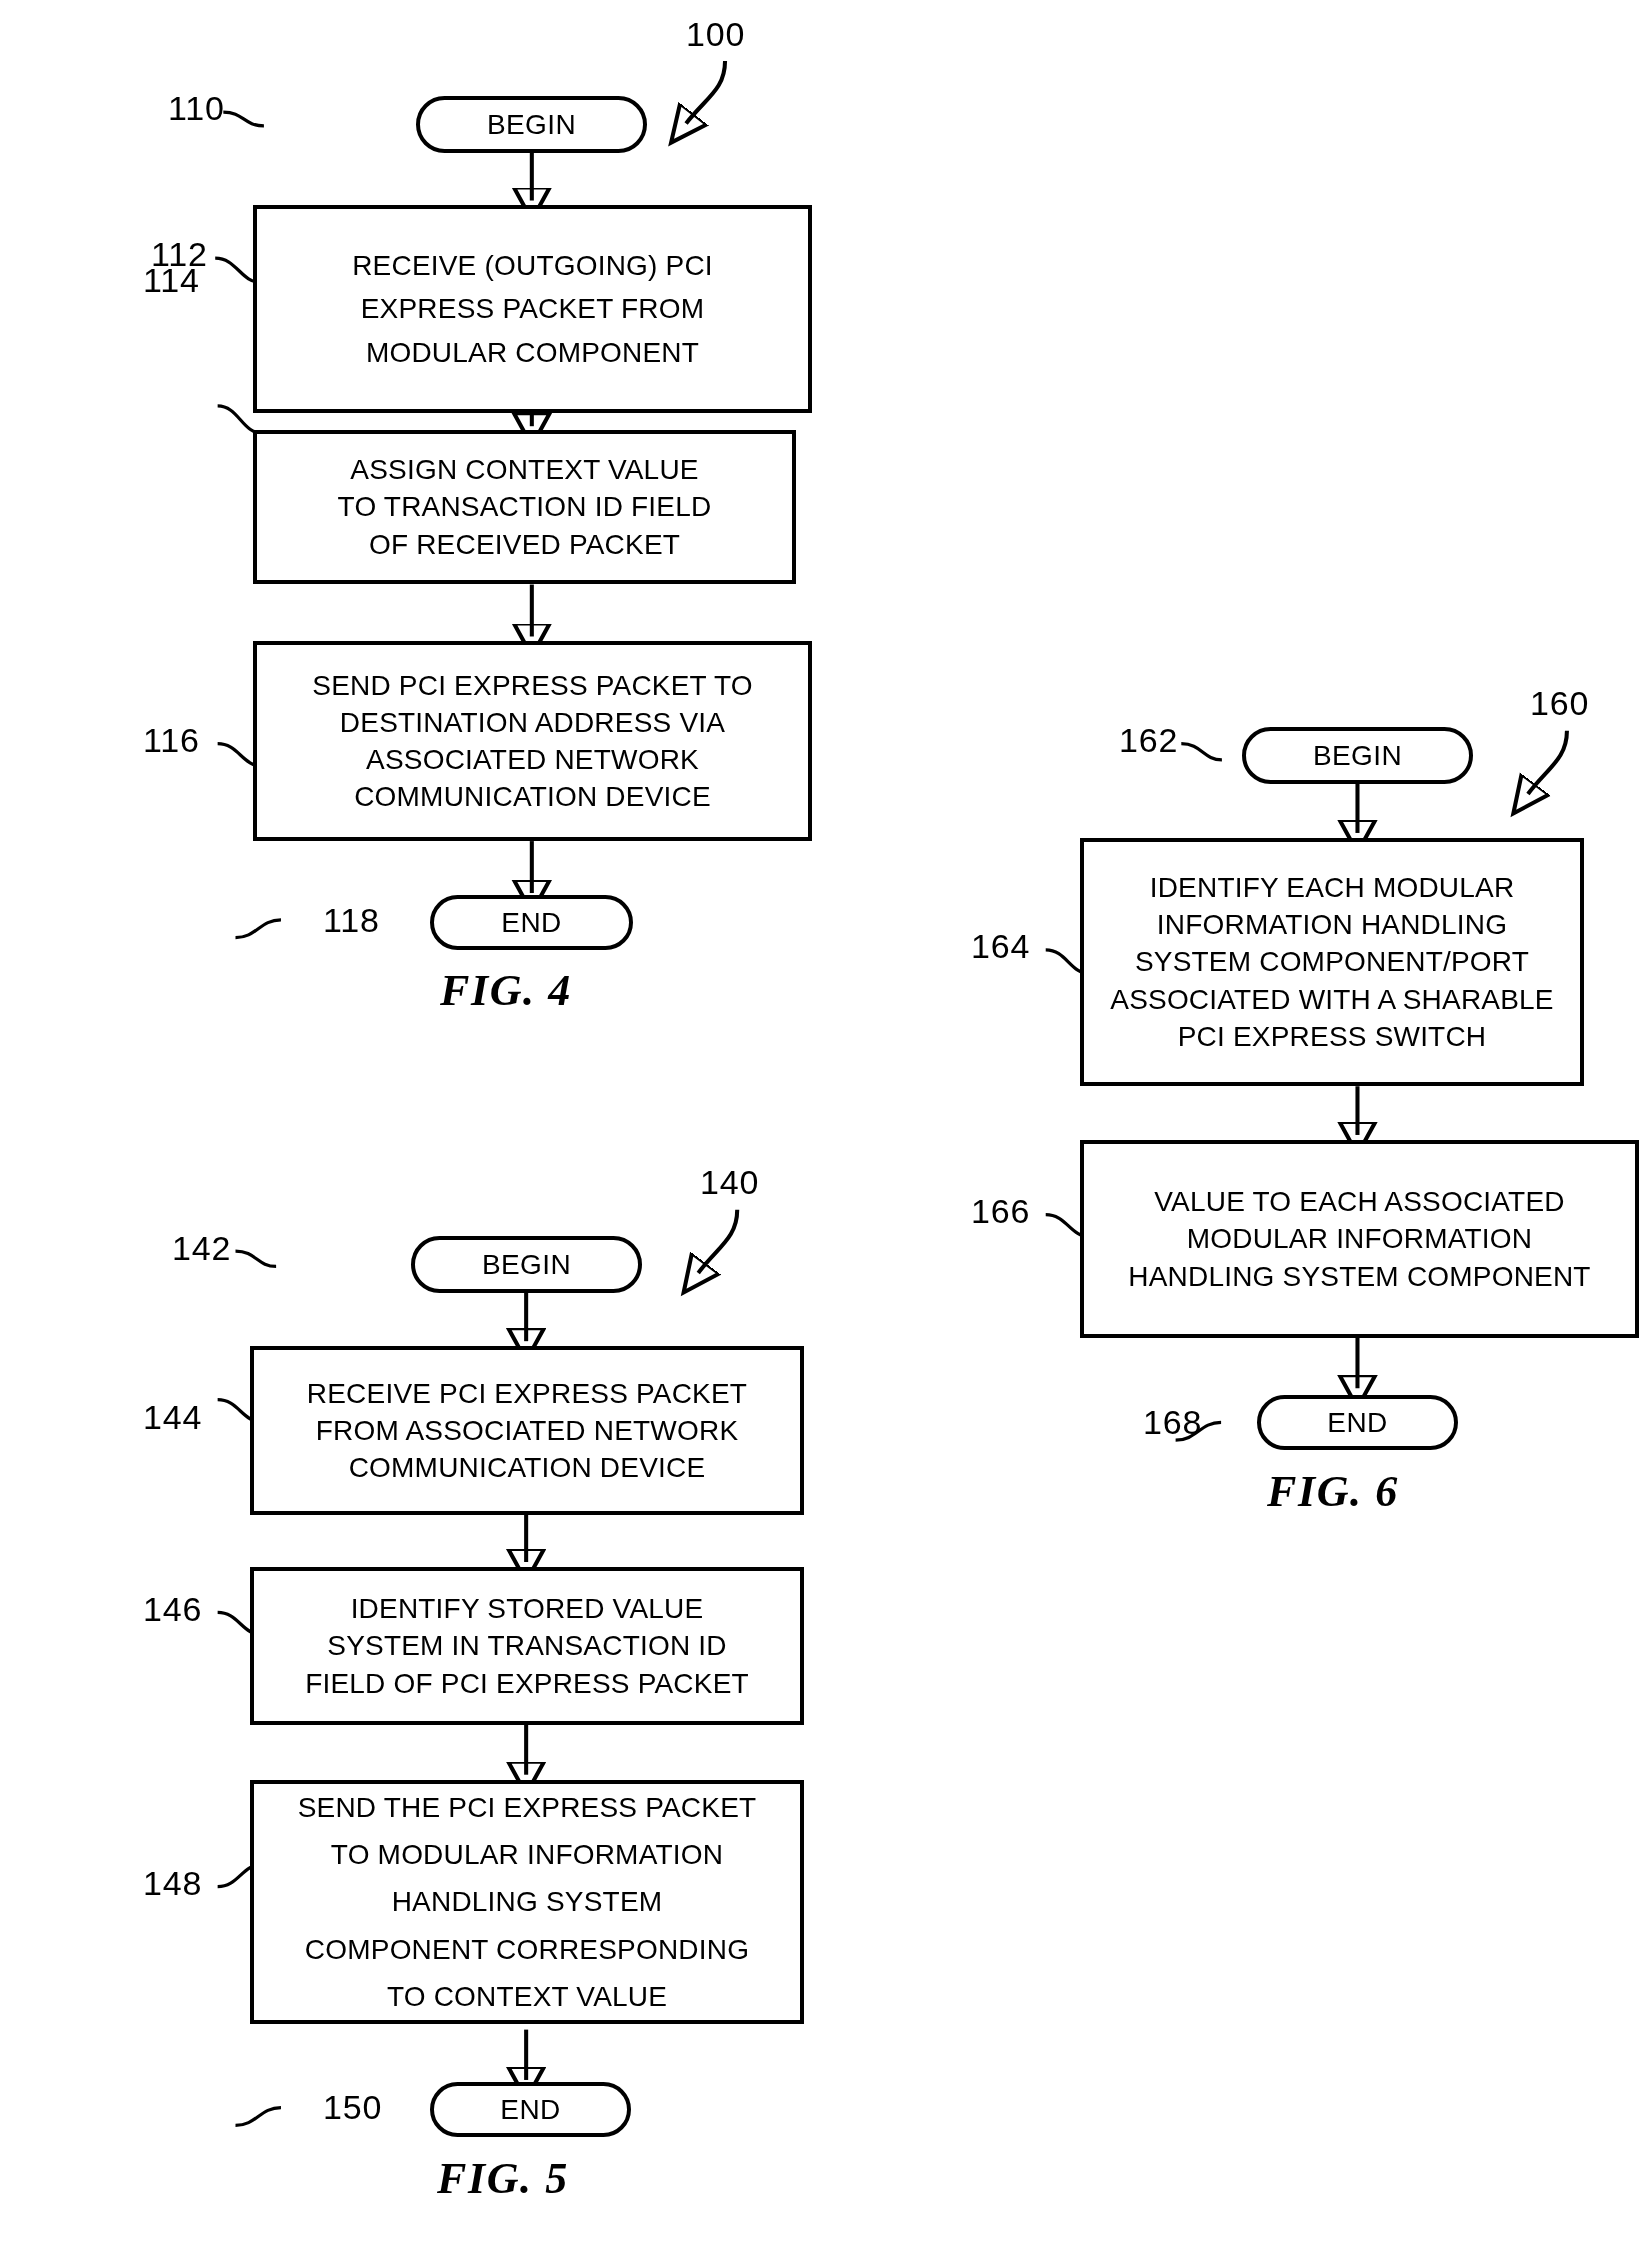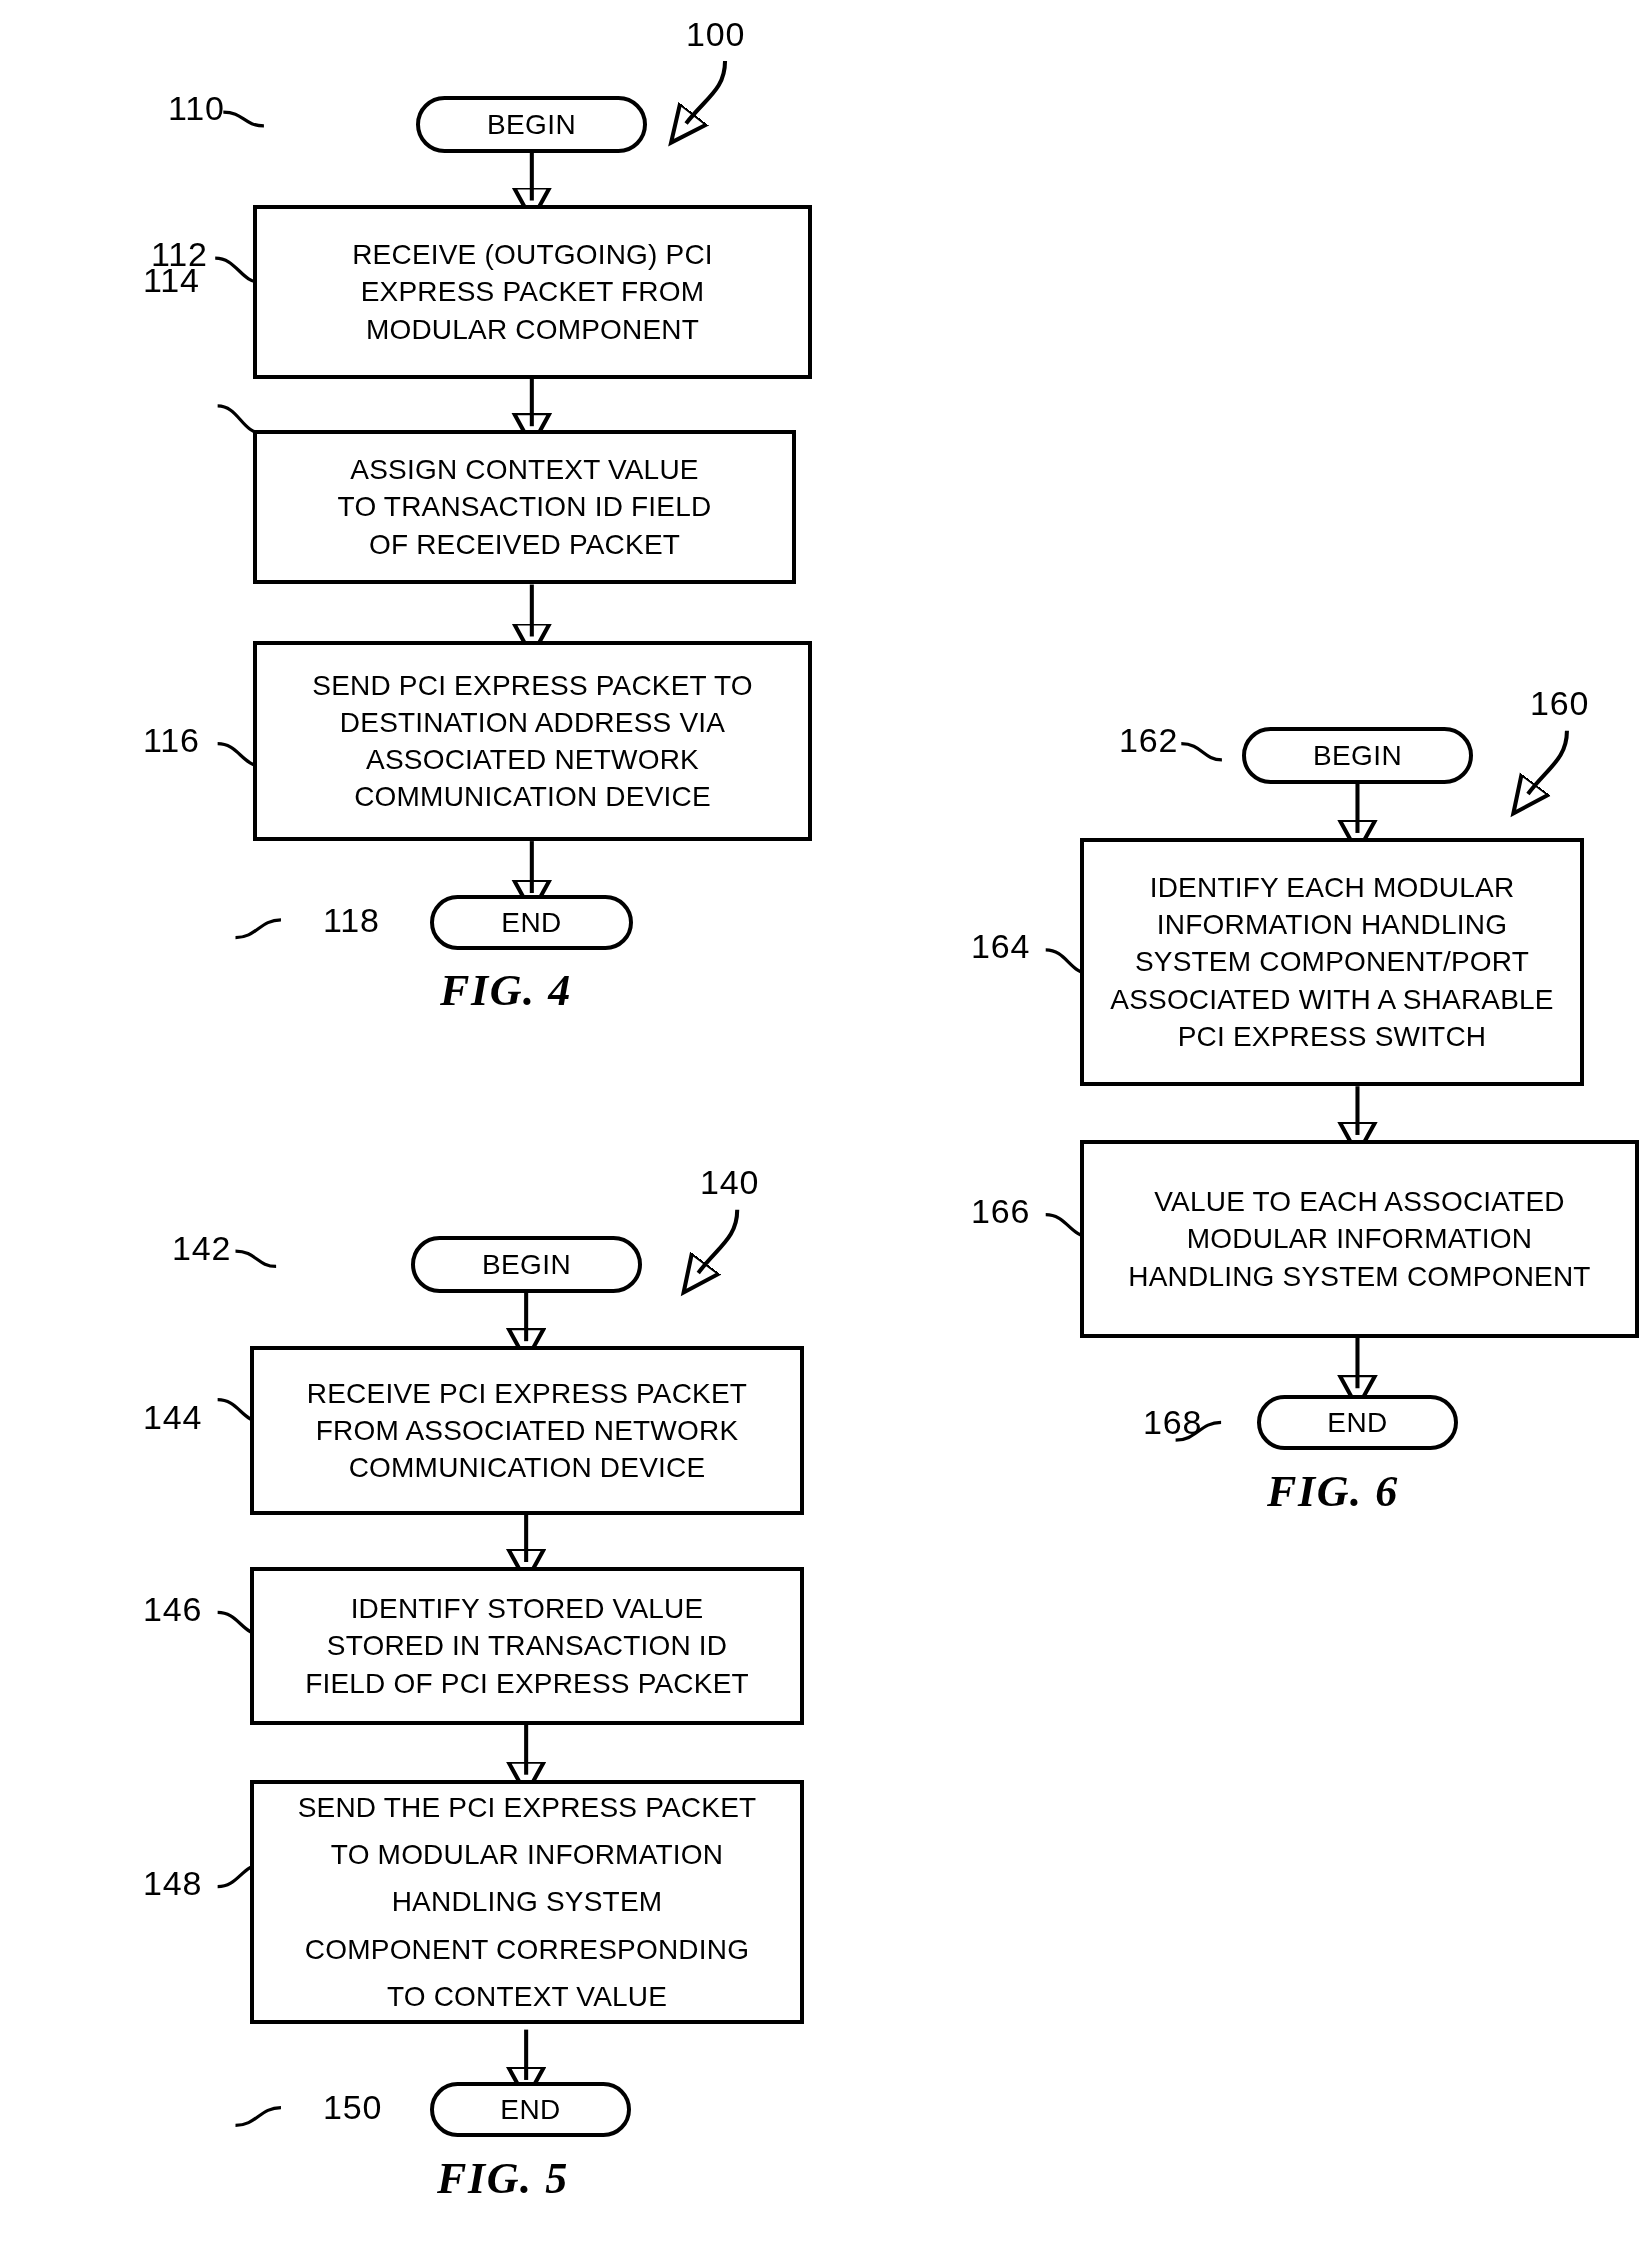--- a/index.html
+++ b/index.html
@@ -137,21 +137,21 @@
   <div class="ref" style="left:686px; top:14.6px;">100</div>
 
   <div class="ref" style="left:168px; top:89px;">110</div>
 
   <div class="term" style="left:416px; top:96px; width:231px; height:57px;">
     <span>BEGIN</span>
   </div>
 
   <div class="ref" style="left:151px; top:235px;">112</div>
 
-  <div class="pbox" style="left:253px; top:205px; width:559px; height:174px;">
+  <div class="pbox" style="left:253px; top:205px; width:559px; height:208px;gap:6px;">
     <span class="ln">RECEIVE (OUTGOING) PCI</span>
     <span class="ln">EXPRESS PACKET FROM</span>
     <span class="ln">MODULAR COMPONENT</span>
   </div>
 
   <div class="ref" style="left:143px; top:261px;">114</div>
 
   <div class="pbox" style="left:253px; top:430px; width:543px; height:154px;">
     <span class="ln">ASSIGN CONTEXT VALUE</span>
     <span class="ln">TO TRANSACTION ID FIELD</span>
@@ -188,21 +188,21 @@
   <div class="pbox" style="left:250px; top:1346px; width:554px; height:169px;">
     <span class="ln">RECEIVE PCI EXPRESS PACKET</span>
     <span class="ln">FROM ASSOCIATED NETWORK</span>
     <span class="ln">COMMUNICATION DEVICE</span>
   </div>
 
   <div class="ref" style="left:143px; top:1590px;">146</div>
 
   <div class="pbox" style="left:250px; top:1567px; width:554px; height:158px;">
     <span class="ln">IDENTIFY STORED VALUE</span>
-    <span class="ln">STORED IN TRANSACTION ID</span>
+    <span class="ln">SYSTEM IN TRANSACTION ID</span>
     <span class="ln">FIELD OF PCI EXPRESS PACKET</span>
   </div>
 
   <div class="ref" style="left:143px; top:1864px;">148</div>
 
   <div class="pbox" style="left:250px; top:1780px; width:554px; height:244px;justify-content:space-between;">
     <span class="ln">SEND THE PCI EXPRESS PACKET</span>
     <span class="ln">TO MODULAR INFORMATION</span>
     <span class="ln">HANDLING SYSTEM</span>
     <span class="ln">COMPONENT CORRESPONDING</span>

